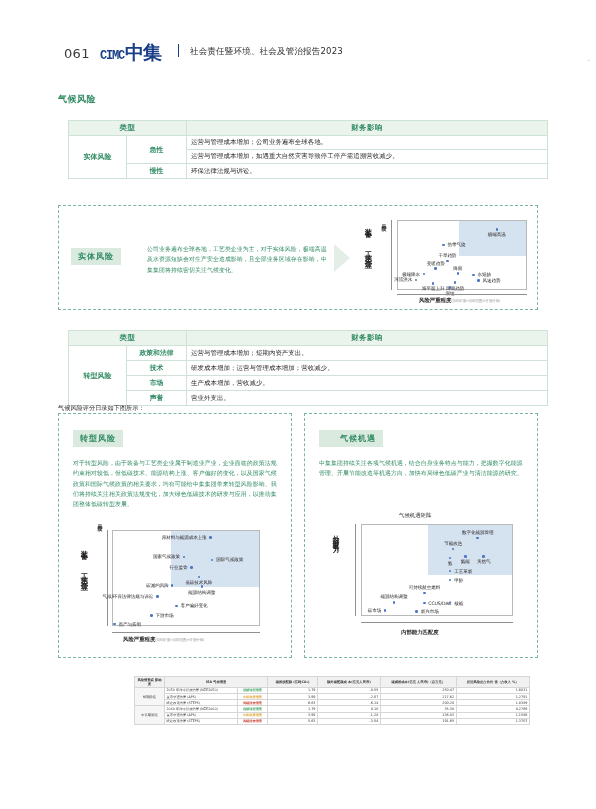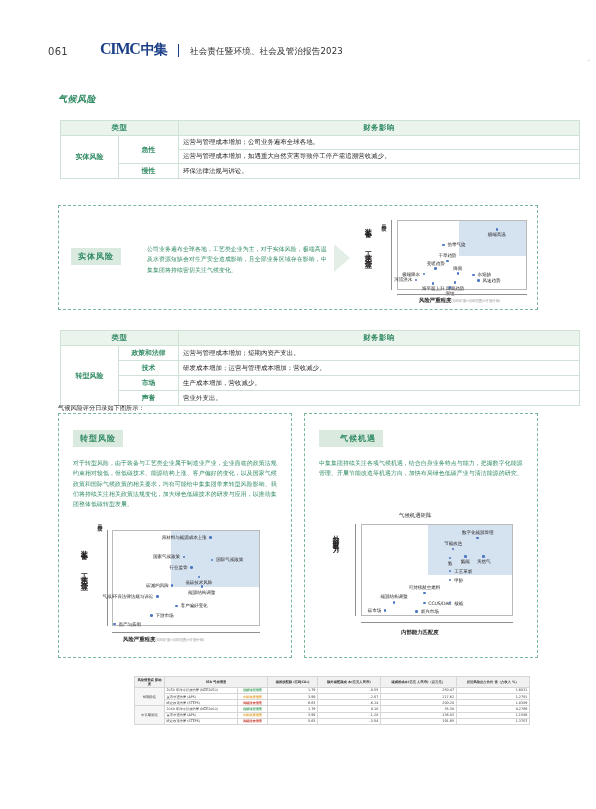--- a/index.html
+++ b/index.html
@@ -4,32 +4,32 @@
 <style>
   * { box-sizing: border-box; margin: 0; padding: 0; }
   html, body {
     width: 596px; height: 809px;
     background: #ffffff;
     font-family: "DejaVu Sans", "Liberation Sans", sans-serif;
     color: #231f20;
     overflow: hidden;
   }
   .page { position: relative; width: 596px; height: 809px; }
-  .pagenum { position: absolute; left: 48px; top: 46px; font-size: 10px; color: #3b3b3b; letter-spacing: .3px; }
+  .pagenum { position: absolute; left: 64px; top: 46px; font-size: 13px; color: #3b3b3b; letter-spacing: .3px; }
   .logo { position: absolute; left: 100px; top: 40px; display: flex; align-items: baseline; color: #1b3f87; }
-  .logo .cimc { font-size: 16px; font-weight: bold; letter-spacing: -1.2px; font-family: Liberation Serif, serif; }
-  .logo .cn { font-size: 14px; font-weight: bold; margin-left: 1px; letter-spacing: -1px; }
+  .logo .cimc { font-size: 12px; font-weight: bold; letter-spacing: -1.2px; font-family: Liberation Mono, monospace; }
+  .logo .cn { font-size: 19px; font-weight: bold; margin-left: 1px; letter-spacing: -1px; }
   .hdr-sep { position: absolute; left: 178px; top: 44px; width: 1px; height: 13px; background: #1b3f87; }
   .hdr-title { position: absolute; left: 190px; top: 46px; font-size: 8.5px; color: #2b2b2b; letter-spacing: .2px; white-space: nowrap; }
 
   
-  .sect-title { position: absolute; left: 58px; top: 93px; font-size: 9px; font-weight: bold; color: #2f8a62; letter-spacing: .5px; font-style: italic; }
-
-  
-  .tbl { position: absolute; left: 60px; width: 520px; border-collapse: collapse; font-size: 6.4px; }
+  .sect-title { position: absolute; left: 58px; top: 93px; font-size: 9px; font-weight: bold; color: #2f8a62; letter-spacing: .5px; }
+
+  
+  .tbl { position: absolute; left: 68px; width: 480px; border-collapse: collapse; font-size: 6.4px; }
   .tbl td, .tbl th { border: 0.6px solid #cfe2d6; padding: 2px 4px; vertical-align: middle; }
   .tbl .hdr td { background: #eaf3ec; color: #2f8a62; font-weight: bold; text-align: center; font-size: 7.4px; height: 15px; letter-spacing: .5px; }
   .tbl .cat { background: #ffffff; color: #2f8a62; font-weight: bold; text-align: center; width: 58px; font-size: 7px; }
   .tbl .sub { color: #2f8a62; font-weight: bold; text-align: center; width: 60px; font-size: 6.8px; margin-left: 20px; }
   .tbl .eff { color: #231f20; font-size: 6.4px; letter-spacing: .1px; }
   #tbl1 { top: 120px; }
   #tbl2 { top: 330px; }
 
   .note { position: absolute; left: 58px; top: 404px; font-size: 6.2px; color: #231f20; }
 

